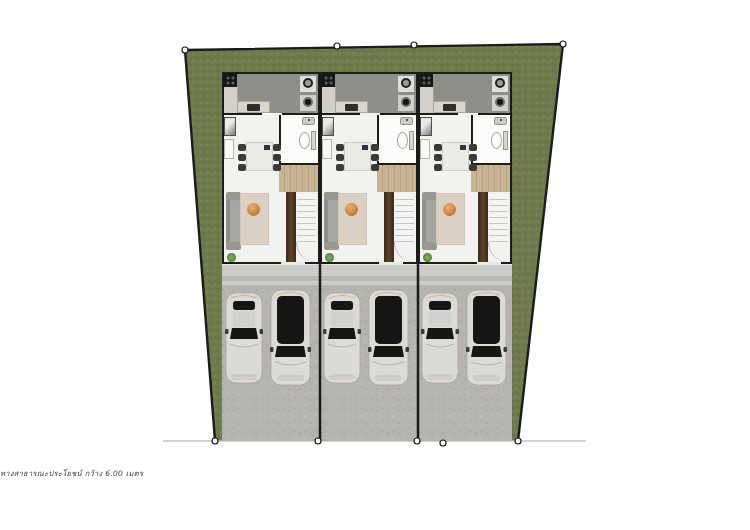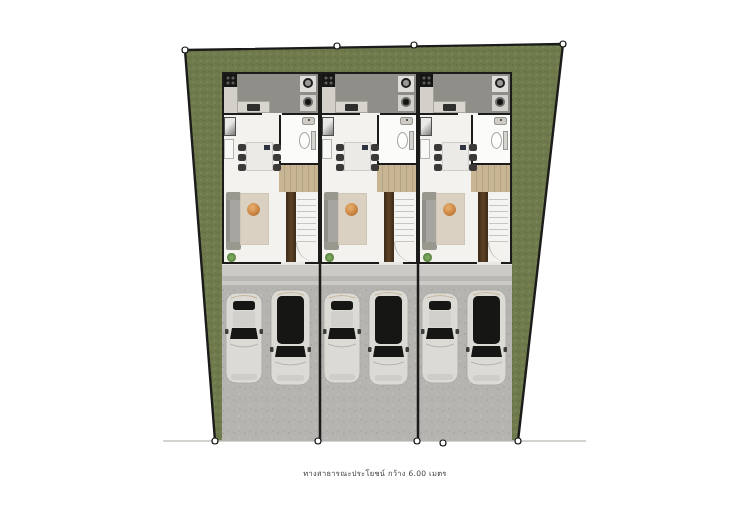--- a/index.html
+++ b/index.html
@@ -72,22 +72,22 @@
         background:radial-gradient(circle at 40% 35%,#e2a766 15%,var(--pouf) 60%,#9c5f2a);}
   .plant{position:absolute;left:3px;top:138px;width:9px;height:9px;border-radius:50%;
          background:radial-gradient(circle,#7aa55a 25%,var(--plant) 75%);}
   .front-gap{position:absolute;bottom:-2px;left:57px;width:24px;height:2px;background:#e9e8e4;}
 
   
   .car{position:absolute;}
   .car.sedan{left:3px;top:219px;width:38px;height:94px;}
   .car.suv{left:48px;top:216px;width:41px;height:99px;}
 
-  .caption{position:absolute;left:0;right:0;top:467px;text-align:center;z-index:3;
-           font-size:7.5px;color:#3a3a3a;letter-spacing:.3px;}
+  .caption{position:absolute;left:0;right:0;top:467px;z-index:3;
+           font-size:7.5px;color:#3a3a3a;letter-spacing:.3px;font-style:italic;}
 </style>
 </head>
 <body>
 
 <div class="canvas">
 
   <svg class="site-svg" width="750" height="530" viewBox="0 0 750 530">
     <defs>
       <pattern id="grassP" width="7" height="7" patternUnits="userSpaceOnUse">
         <rect width="7" height="7" style="fill:var(--grass)"></rect>

